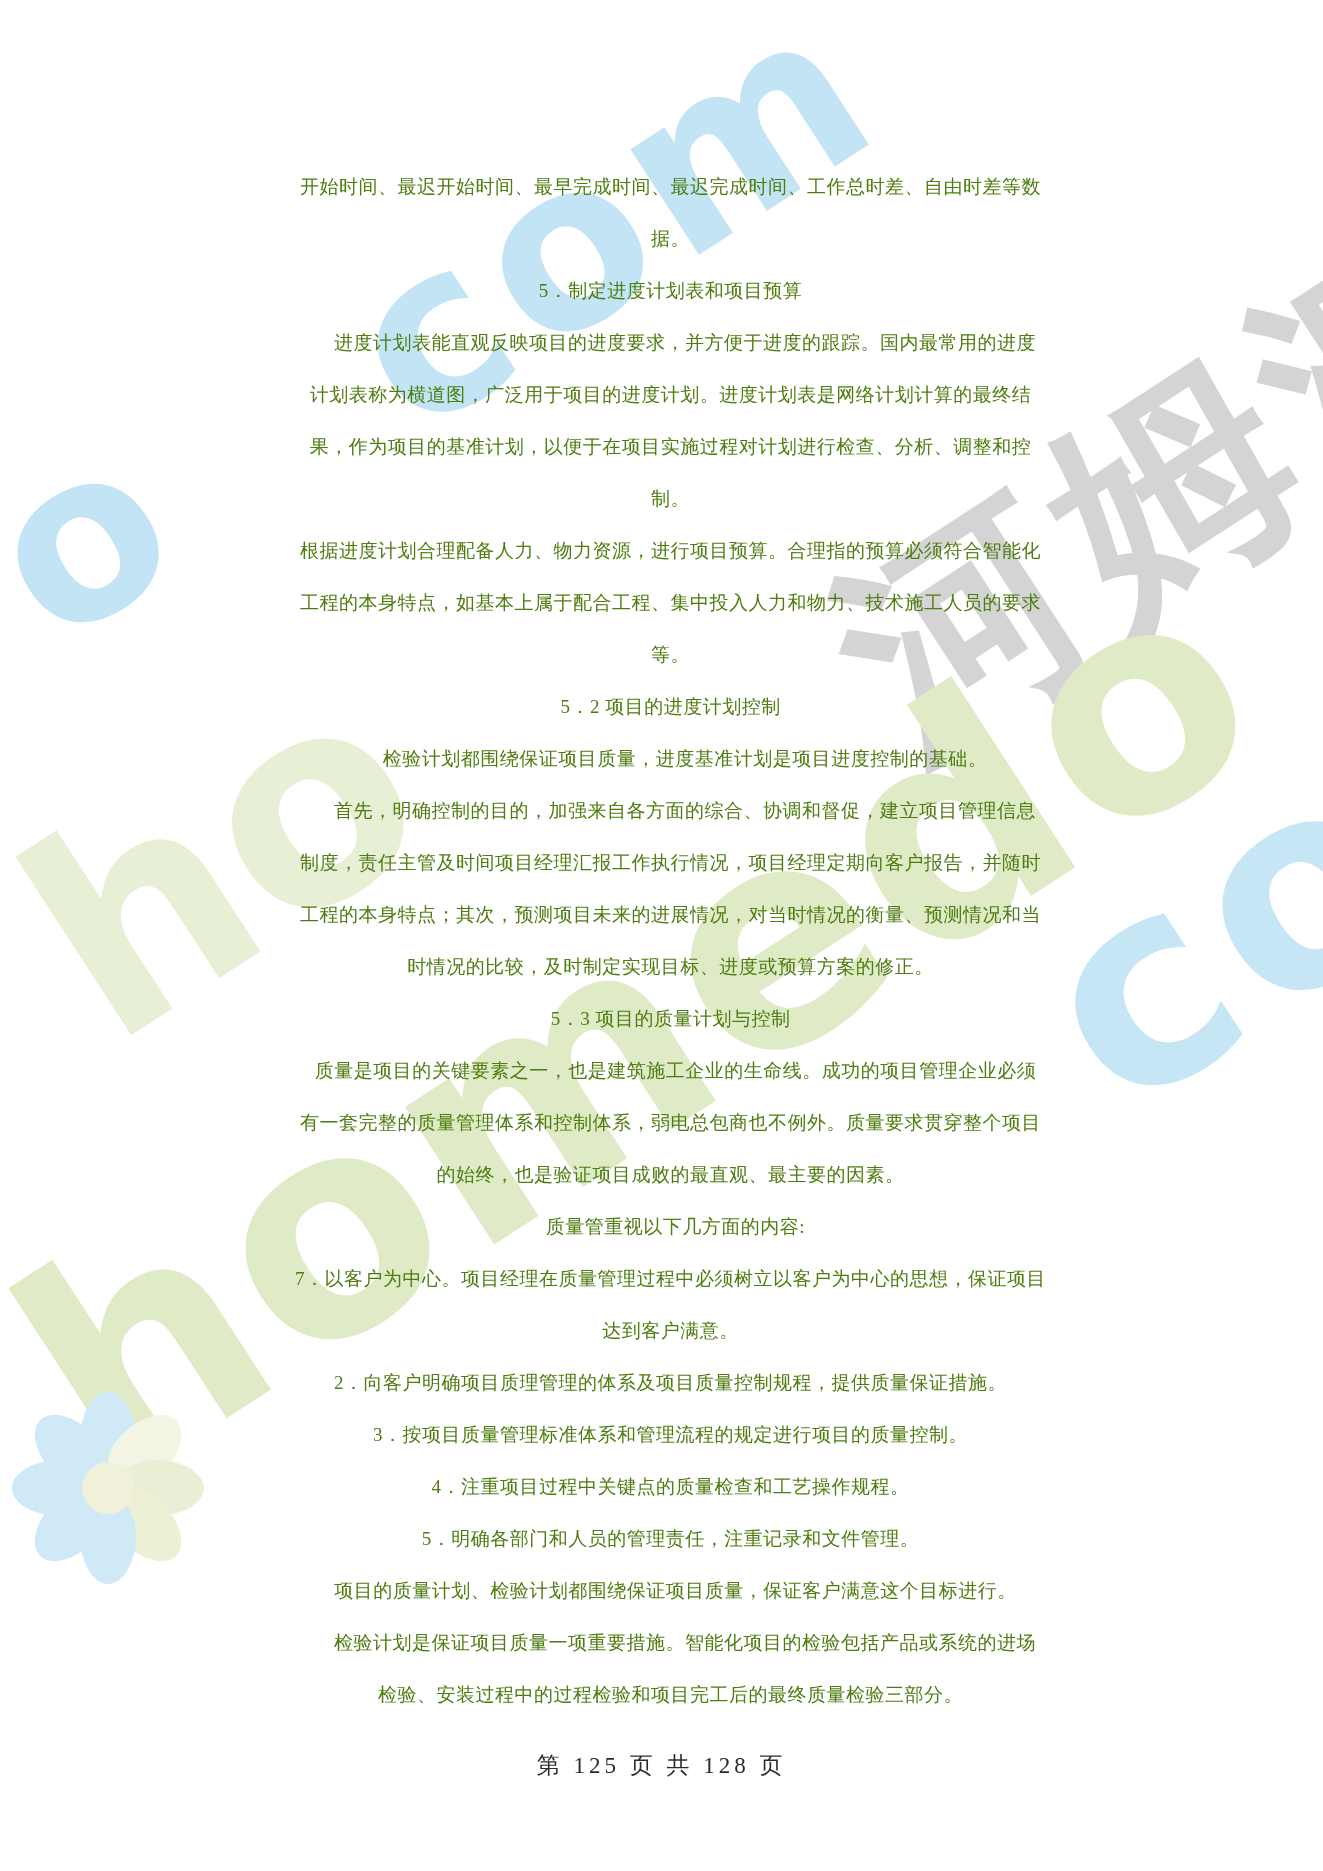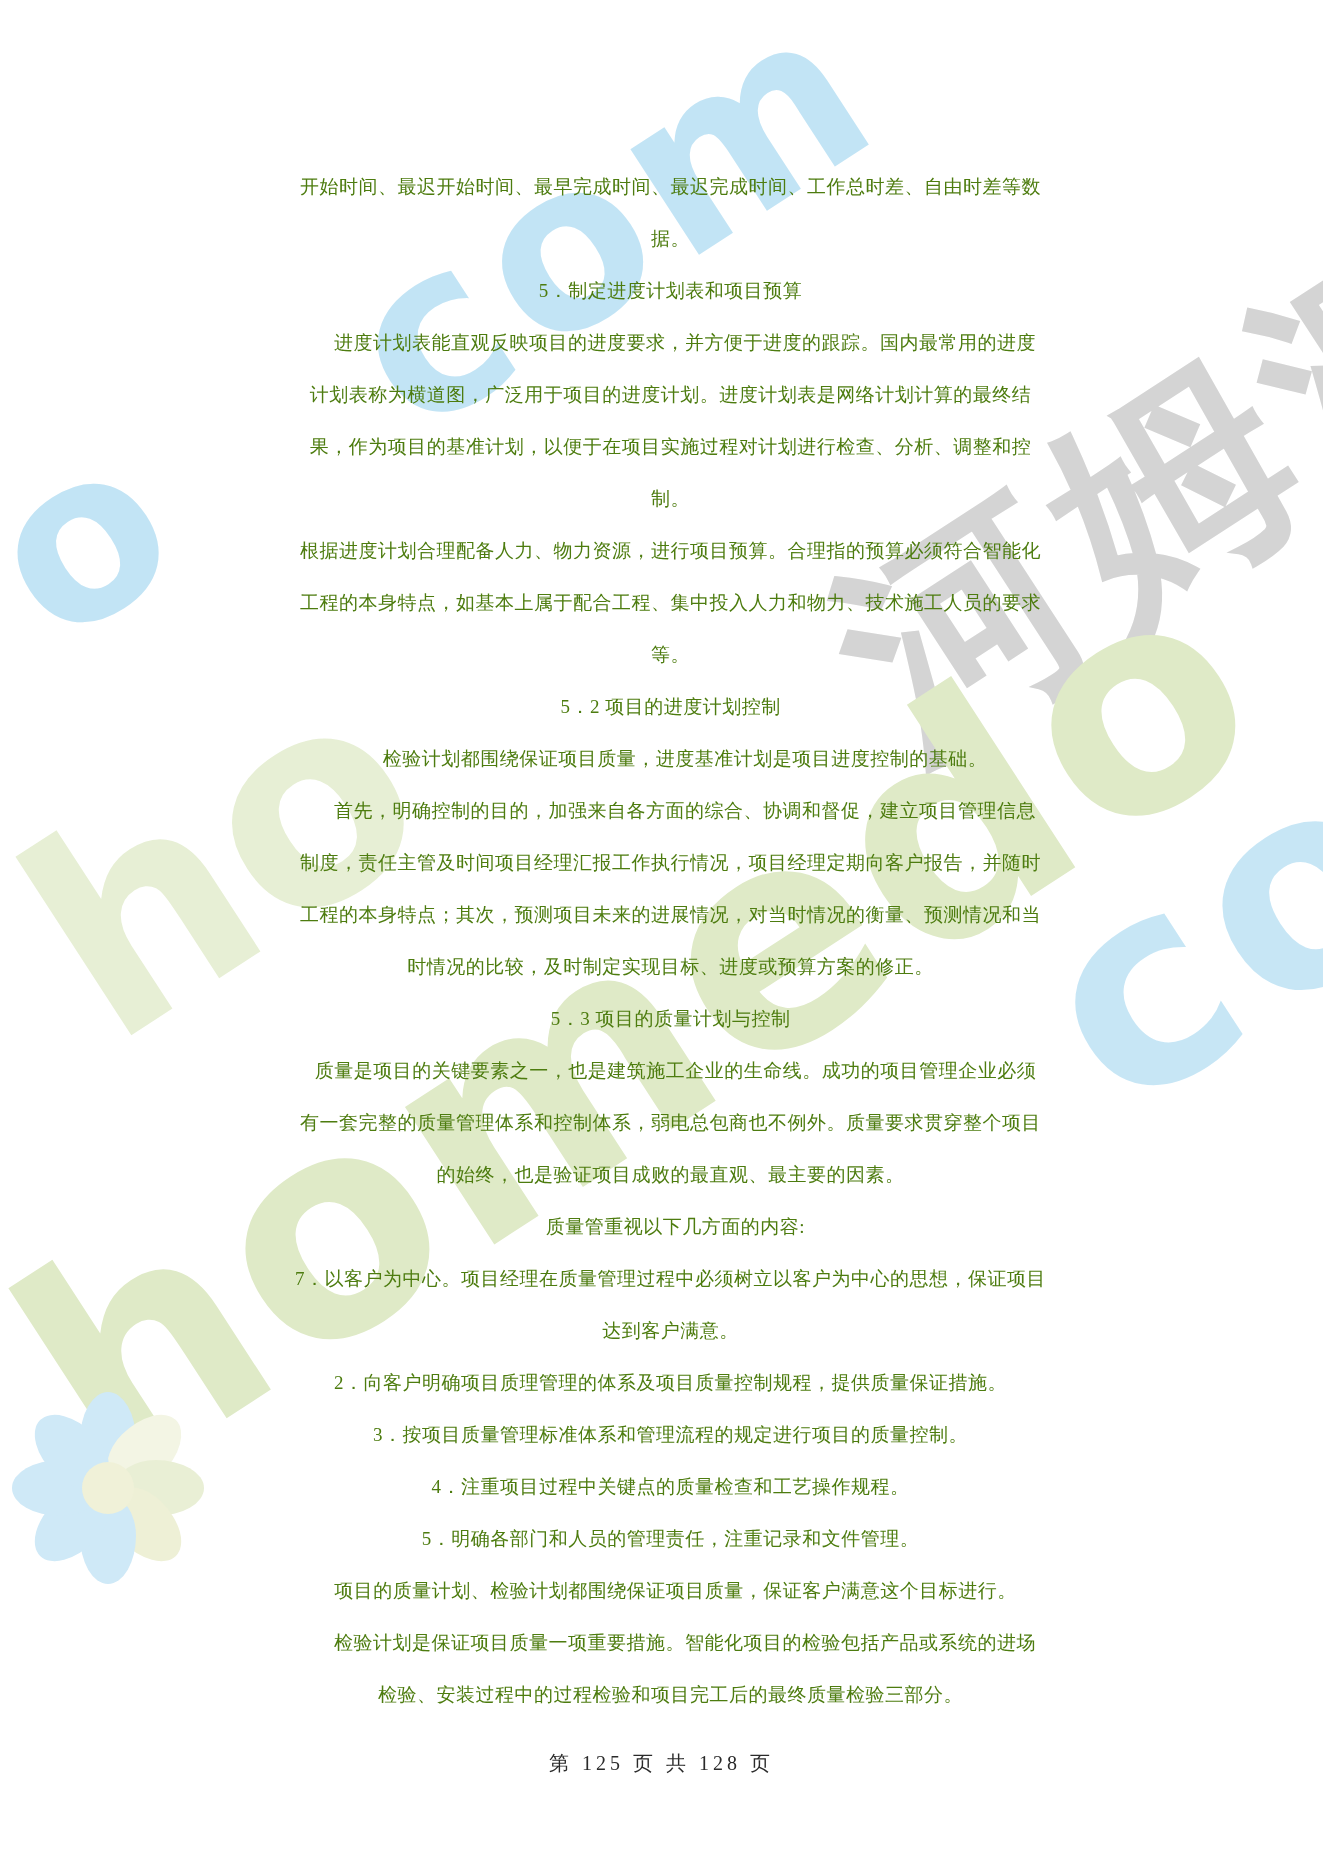--- a/index.html
+++ b/index.html
@@ -63,21 +63,21 @@
     white-space:nowrap;
     letter-spacing:0.5px;
   }
   .i1{padding-left:29px;}
   .is{padding-left:10px;font-family:Liberation Serif, serif;}
   .footer{
     position:absolute;z-index:2;
     left:0;right:0;top:1750px;
     text-align:center;
     color:#2a2a2a;
-    font-size:20px;
+    font-size:23px;
     letter-spacing:4px;
     font-family:"Liberation Serif","DejaVu Serif",serif;
   }
 </style>
 </head>
 <body>
 
 <div class="page">
 
   <span class="wm wm-cyan wm-top-com">com</span>

